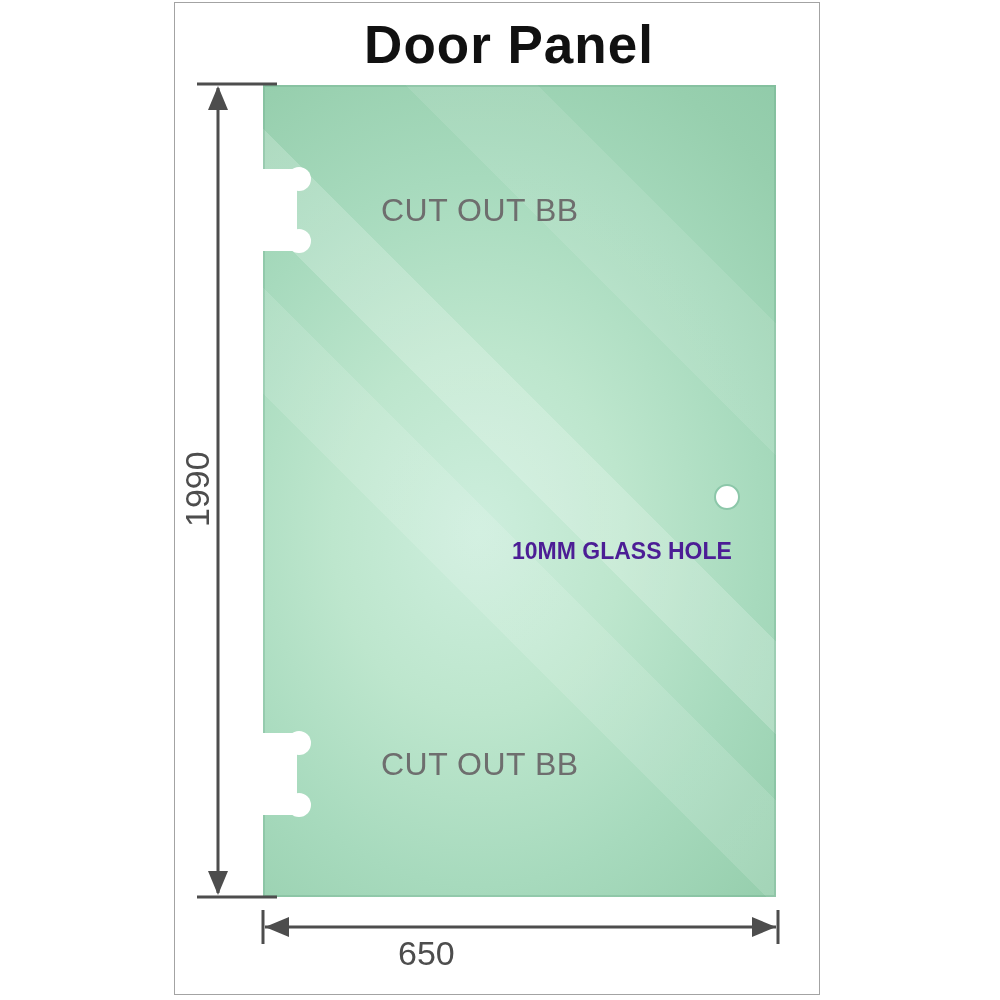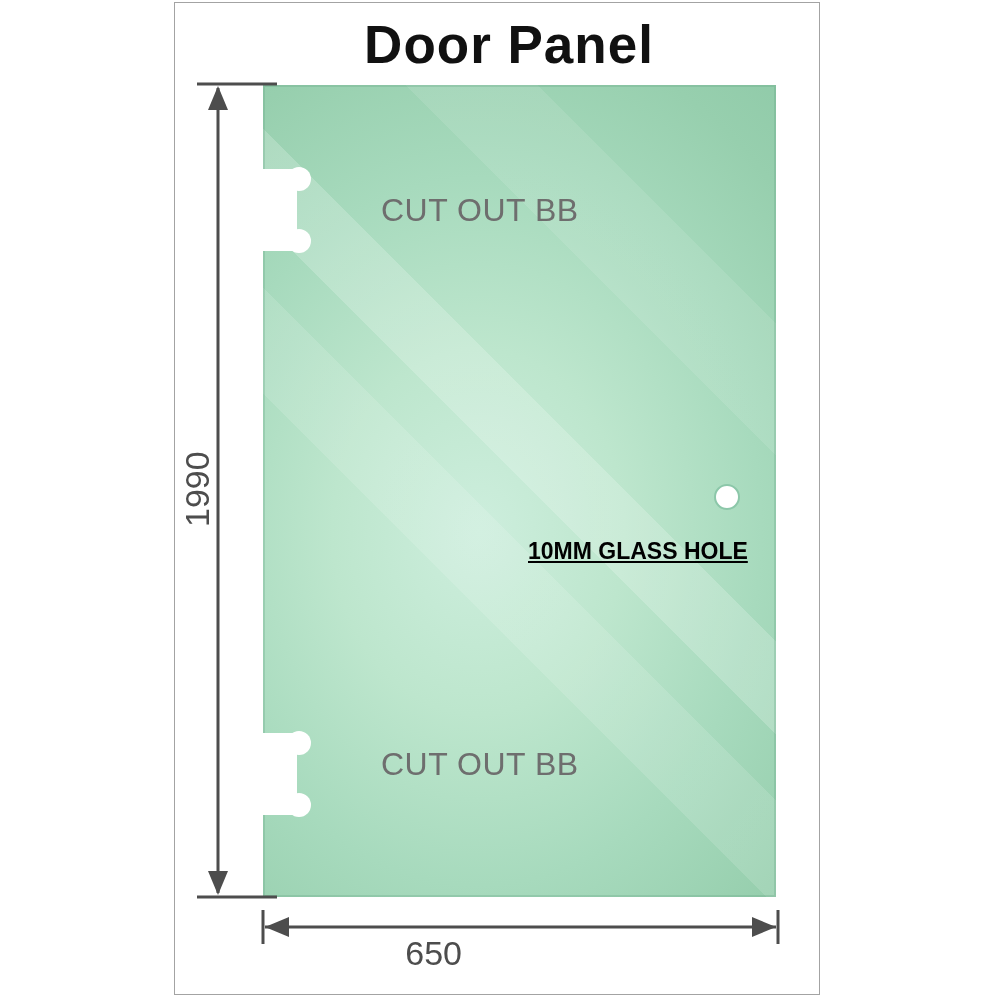--- a/index.html
+++ b/index.html
@@ -43,34 +43,34 @@
     position:absolute;left:347px;height:36px;line-height:36px;
     font-size:32px;letter-spacing:0.5px;color:#6e6e6e;white-space:nowrap;margin-left:34px;
   }
   .cutout-label-top{top:192px;}
   .cutout-label-bottom{top:746px;}
   .hole{
     position:absolute;left:714px;top:484px;width:22px;height:22px;
     background:#fff;border:2px solid #8cc7a9;border-radius:50%;
   }
   .hole-label{
-    position:absolute;left:528px;top:537px;height:28px;line-height:28px;
-    font-size:23px;font-weight:700;color:#000000;white-space:nowrap;text-decoration:underline;
+    position:absolute;left:512px;top:537px;height:28px;line-height:28px;
+    font-size:23px;font-weight:700;color:#4c1d95;white-space:nowrap;
   }
   .dim-svg{position:absolute;}
   .dim-v{left:185px;top:78px;}
   .dim-h{left:255px;top:902px;}
   .dim-v-label{
     position:absolute;left:161px;top:473px;width:72px;height:36px;
     line-height:36px;text-align:center;font-size:34px;color:#4d4d4d;
     transform:rotate(-90deg);
   }
   .dim-h-label{
     position:absolute;left:398px;top:934px;width:64px;height:38px;
-    line-height:38px;text-align:right;font-size:34px;color:#4d4d4d;
+    line-height:38px;text-align:left;font-size:34px;color:#4d4d4d;
   }
 </style>
 </head>
 <body>
 
 <div class="canvas">
 
   <div class="frame"></div>
 
   <div class="title">Door Panel</div>

